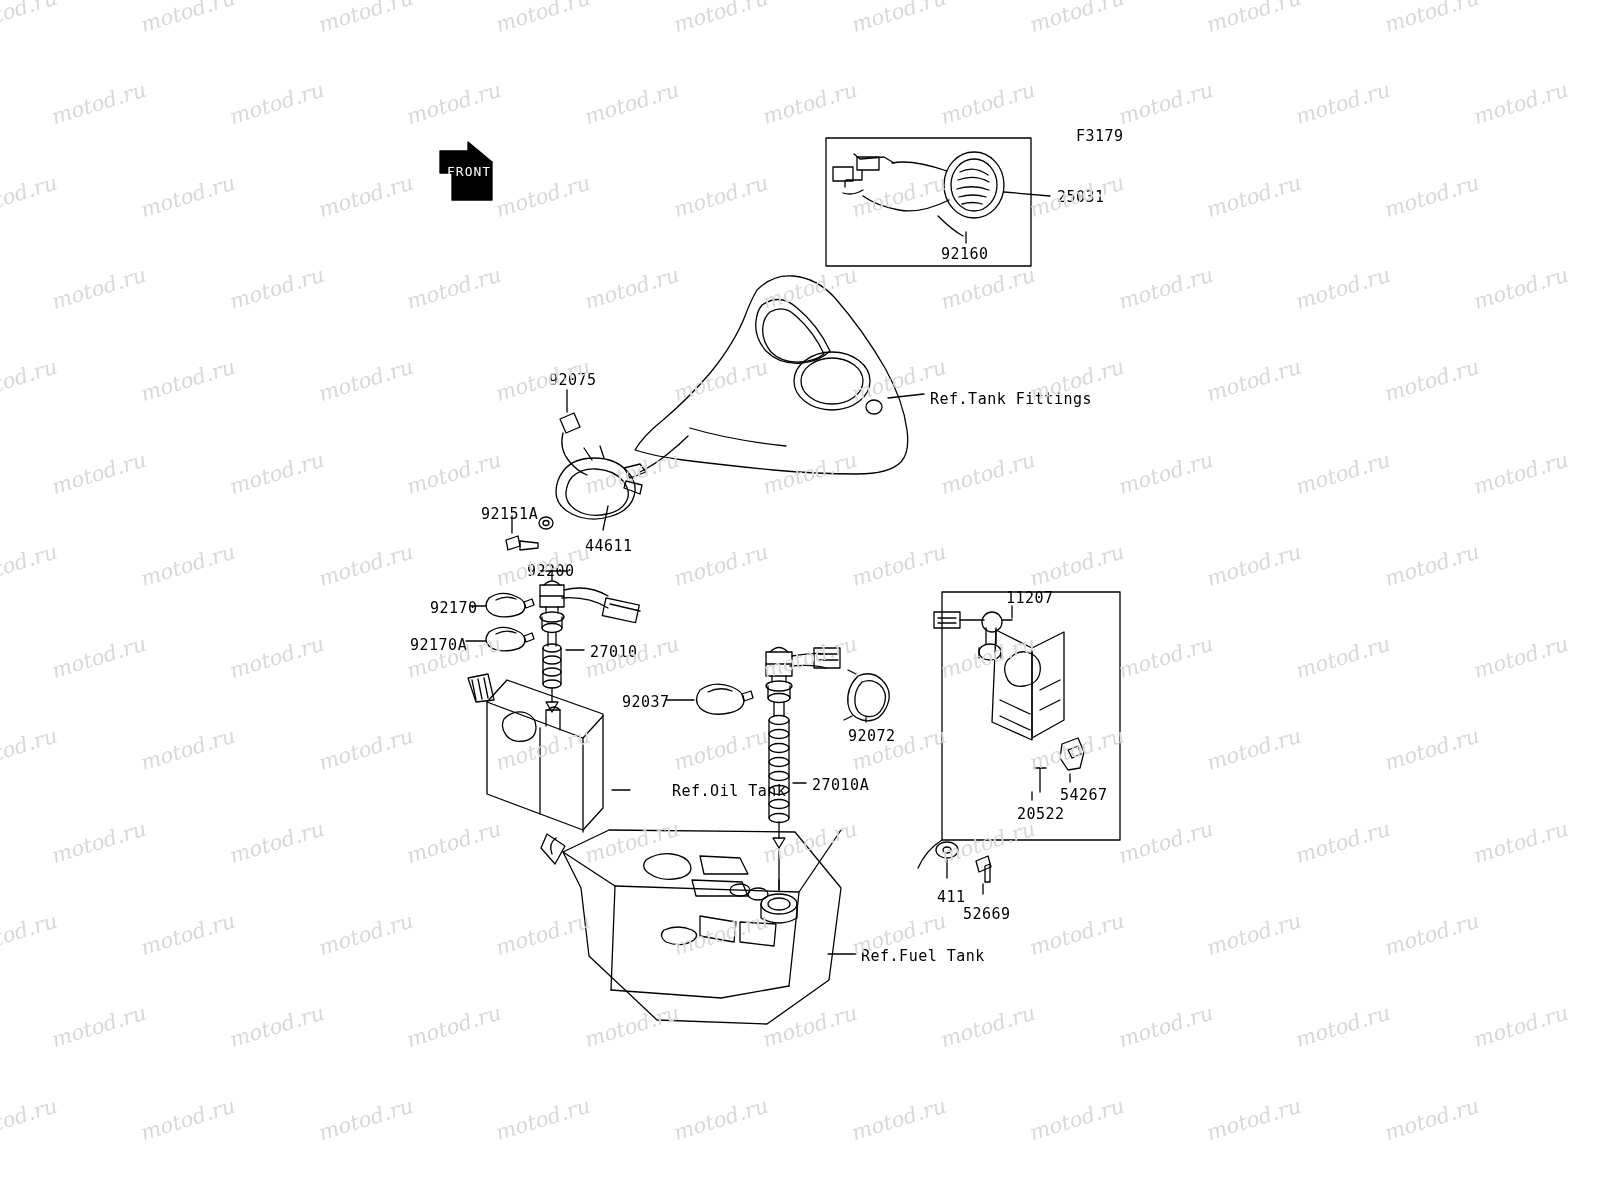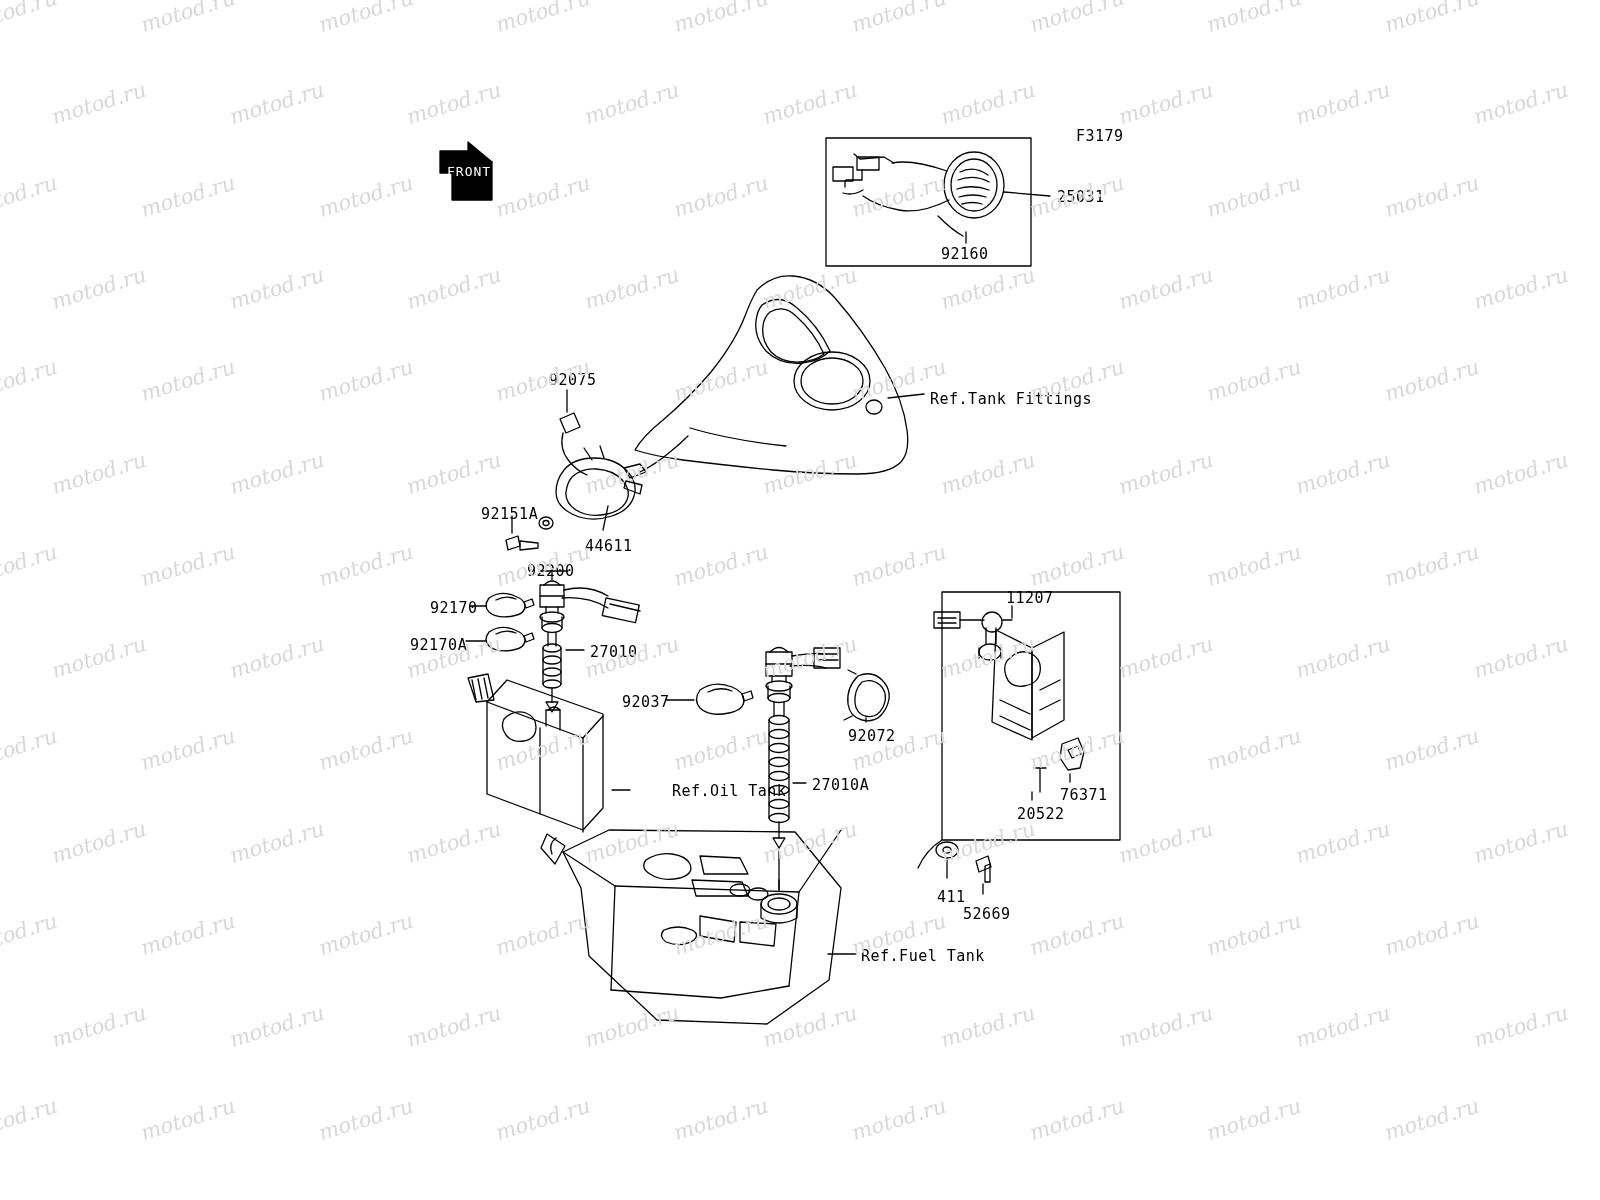--- a/index.html
+++ b/index.html
@@ -313,21 +313,21 @@
     <span class="lbl" style="left:585px;  top:537px;">44611</span>
     <span class="lbl" style="left:527px;  top:562px;">92200</span>
     <span class="lbl" style="left:430px;  top:599px;">92170</span>
     <span class="lbl" style="left:410px;  top:636px;">92170A</span>
     <span class="lbl" style="left:590px;  top:643px;">27010</span>
     <span class="lbl" style="left:622px;  top:693px;">92037</span>
     <span class="lbl" style="left:848px;  top:727px;">92072</span>
     <span class="lbl" style="left:812px;  top:776px;">27010A</span>
     <span class="lbl" style="left:636px; top:782px;margin-left:36px;">Ref.Oil Tank</span>
     <span class="lbl" style="left:1006px; top:589px;">11207</span>
-    <span class="lbl" style="left:1060px; top:786px;">76371</span>
+    <span class="lbl" style="left:1060px; top:786px;">54267</span>
     <span class="lbl" style="left:1017px; top:805px;">20522</span>
     <span class="lbl" style="left:937px;  top:888px;">411</span>
     <span class="lbl" style="left:963px;  top:905px;">52669</span>
     <span class="lbl" style="left:861px; top:947px;">Ref.Fuel Tank</span>
   </div>
 
   <div id="watermarks">
       <span class="wm" style="left: -40px; top: 14px; color: rgb(216, 216, 216); transform: rotate(-17deg);">motod.ru</span>
       <span class="wm" style="left: 137.778px; top: 14px; color: rgb(216, 216, 216); transform: rotate(-17deg);">motod.ru</span>
       <span class="wm" style="left: 315.556px; top: 14px; color: rgb(216, 216, 216); transform: rotate(-17deg);">motod.ru</span>

